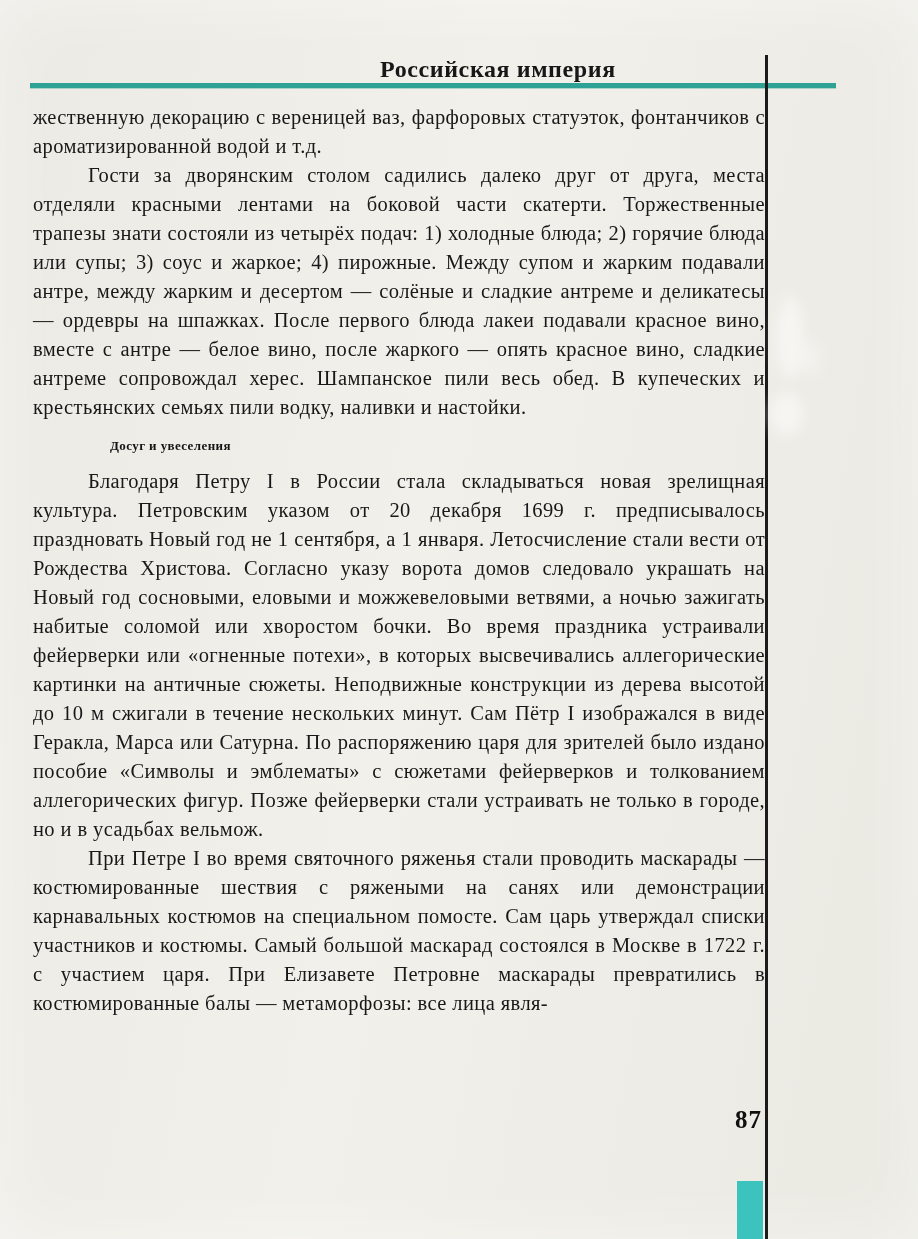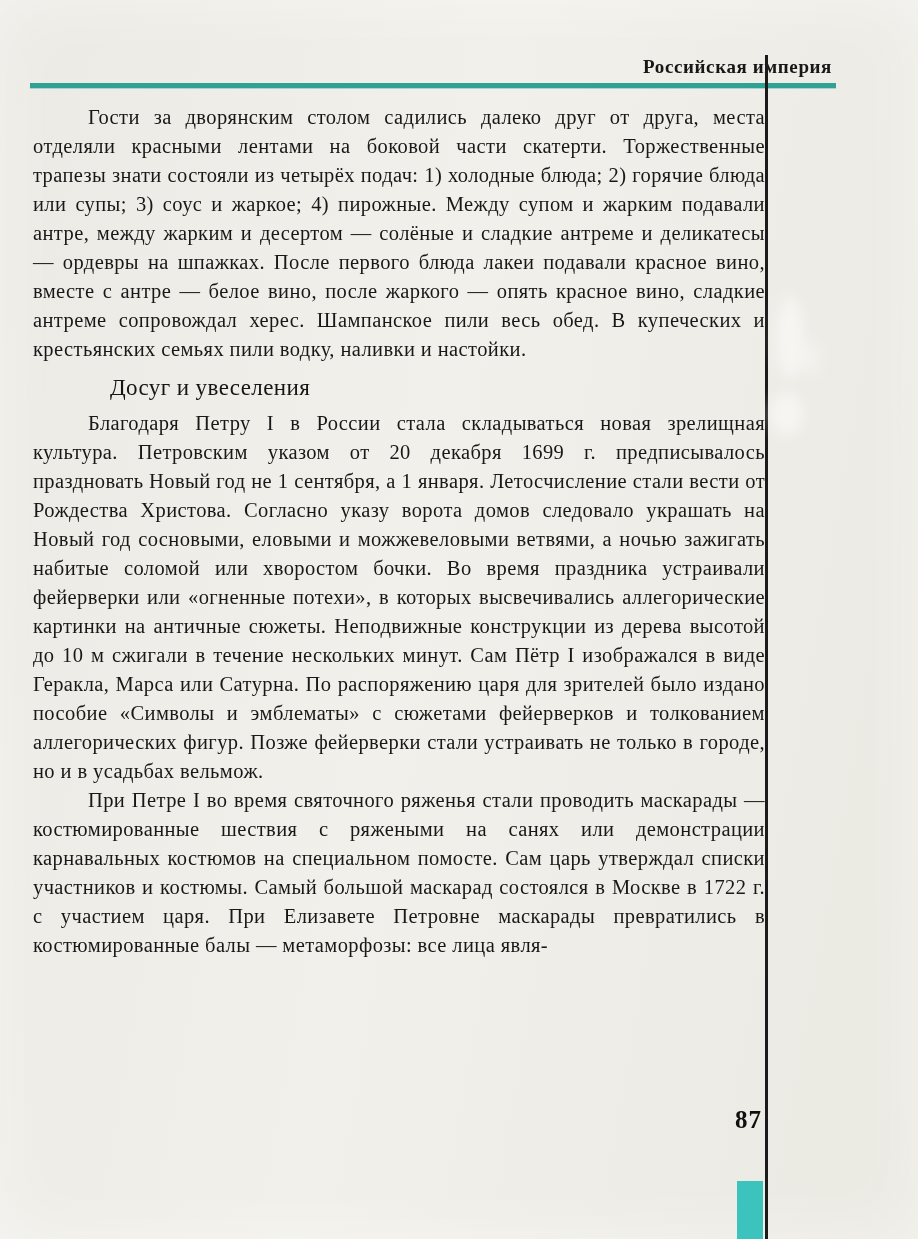--- a/index.html
+++ b/index.html
@@ -18,22 +18,22 @@
     position: absolute;
     inset: 0;
     background: linear-gradient(100deg, #ebeae4 0%, #f1f0ea 45%, #edece6 75%, #eae9e2 100%);
     box-shadow: inset 0 0 70px rgba(255,255,255,0.45);
   }
   .running-header {
     position: absolute;
     top: 56px;
     left: 380px;
     width: 452px;
-    text-align: right;
-    font-size: 19px;
+    text-align: left;
+    font-size: 24px;
     font-weight: bold;
     letter-spacing: 0.6px;
     color: #171717;
   }
   .header-rule {
     position: absolute;
     top: 83px;
     left: 30px;
     width: 806px;
     height: 5px;
@@ -60,23 +60,23 @@
     text-align: justify;
   }
   .text-block p {
     margin: 0;
     text-indent: 55px;
   }
   .text-block p.no-indent {
     text-indent: 0;
   }
   .section-heading {
-    font-size: 23px;
+    font-size: 13px;
     line-height: 29px;
-    font-weight: normal;
+    font-weight: bold;
     margin: 9px 0 7px 77px;
     text-indent: 0;
     text-align: left;
     color: #151515;
   }
   .page-number {
     position: absolute;
     left: 698px;
     top: 1106px;
     width: 64px;
@@ -109,20 +109,21 @@
 
 <div class="page">
 
   <div class="running-header">Российская империя</div>
 
   <div class="header-rule"></div>
 
   <div class="margin-rule"></div>
 
   <div class="text-block">
+    <p class="no-indent">жественную декорацию с вереницей ваз, фарфоровых статуэток, фонтанчиков с ароматизированной водой и т.д.</p>
     <p>Гости за дворянским столом садились далеко друг от друга, места отделяли красными лентами на боковой части скатерти. Торжественные трапезы знати состояли из четырёх подач: 1) холодные блюда; 2) горячие блюда или супы; 3) соус и жаркое; 4) пирожные. Между супом и жарким подавали антре, между жарким и десертом — солёные и сладкие антреме и деликатесы — ордевры на шпажках. После первого блюда лакеи подавали красное вино, вместе с антре — белое вино, после жаркого — опять красное вино, сладкие антреме сопровождал херес. Шампанское пили весь обед. В купеческих и крестьянских семьях пили водку, наливки и настойки.</p>
     <h3 class="section-heading">Досуг и увеселения</h3>
     <p>Благодаря Петру I в России стала складываться новая зрелищная культура. Петровским указом от 20 декабря 1699 г. предписывалось праздновать Новый год не 1 сентября, а 1 января. Летосчисление стали вести от Рождества Христова. Согласно указу ворота домов следовало украшать на Новый год сосновыми, еловыми и можжевеловыми ветвями, а ночью зажигать набитые соломой или хворостом бочки. Во время праздника устраивали фейерверки или «огненные потехи», в которых высвечивались аллегорические картинки на античные сюжеты. Неподвижные конструкции из дерева высотой до 10 м сжигали в течение нескольких минут. Сам Пётр I изображался в виде Геракла, Марса или Сатурна. По распоряжению царя для зрителей было издано пособие «Символы и эмблематы» с сюжетами фейерверков и толкованием аллегорических фигур. Позже фейерверки стали устраивать не только в городе, но и в усадьбах вельмож.</p>
     <p>При Петре I во время святочного ряженья стали проводить маскарады — костюмированные шествия с ряжеными на санях или демонстрации карнавальных костюмов на специальном помосте. Сам царь утверждал списки участников и костюмы. Самый большой маскарад состоялся в Москве в 1722 г. с участием царя. При Елизавете Петровне маскарады превратились в костюмированные балы — метаморфозы: все лица явля-</p>
   </div>
 
   <div class="page-number">87</div>
 
   <div class="corner-strip"></div>
 

